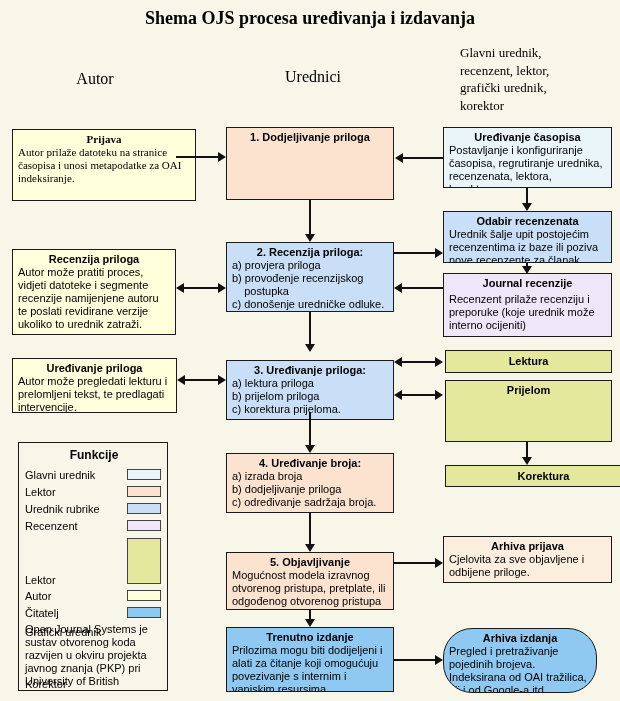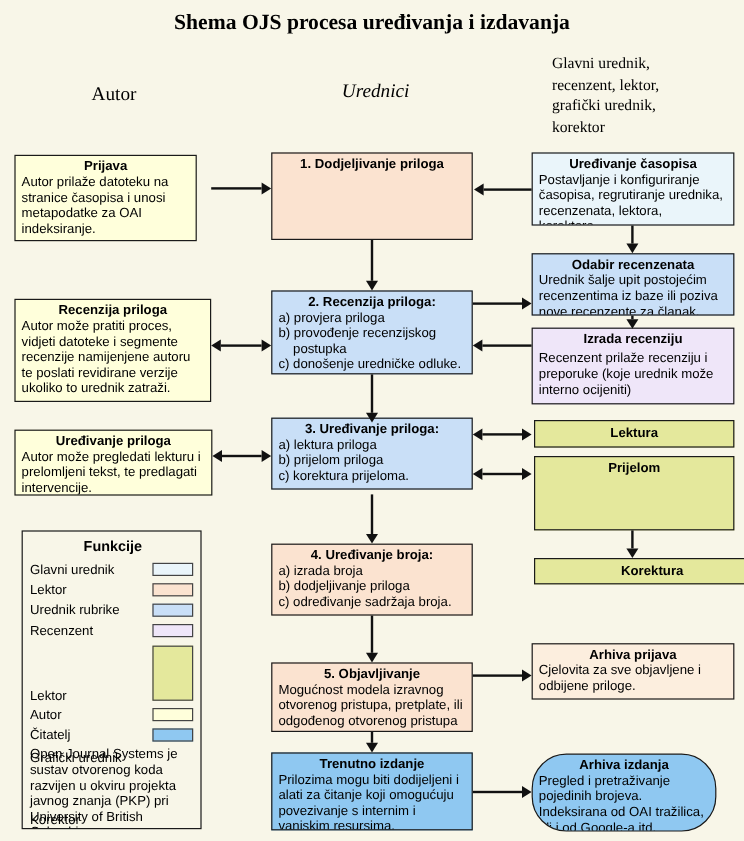--- a/index.html
+++ b/index.html
@@ -62,27 +62,27 @@
   .legend-note { margin-top:2px; line-height:13px; }
 </style>
 </head>
 <body>
 
 <div class="canvas">
 
   <div class="diagram-title">Shema OJS procesa uređivanja i izdavanja</div>
 
   <div class="col-header" style="left:40px; top:70px; width:110px; text-align:center;">Autor</div>
-  <div class="col-header" style="left:258px; top:68px; width:110px; text-align:center;font-style:italic;">Urednici</div>
+  <div class="col-header" style="left:258px; top:68px; width:110px; text-align:center;">Urednici</div>
   <div class="col-header small" style="left:460px; top:44px; width:152px;">Glavni urednik,
 recenzent, lektor,
 grafički urednik,
 korektor</div>
 
-  <div class="box" style="left: 12px; top: 129px; width: 152px; height: 72px; background: rgb(255, 255, 219);">
+  <div class="box" style="left: 12px; top: 129px; width: 184px; height: 72px; background: rgb(255, 255, 219); font-family: Liberation Serif, serif;">
     <div class="box-title">Prijava</div>
     <div class="box-body">Autor prilaže datoteku na stranice časopisa i unosi metapodatke za OAI indeksiranje.</div>
   </div>
 
   <div class="box" style="left: 12px; top: 249px; width: 164px; height: 86px; background: rgb(255, 255, 219);">
     <div class="box-title">Recenzija priloga</div>
     <div class="box-body">Autor može pratiti proces, vidjeti datoteke i segmente recenzije namijenjene autoru te poslati revidirane verzije ukoliko to urednik zatraži.</div>
   </div>
 
   <div class="box" style="left: 12px; top: 358px; width: 165px; height: 55px; background: rgb(255, 255, 219);">
@@ -95,21 +95,21 @@
   </div>
 
   <div class="box" style="left: 226px; top: 242px; width: 168px; height: 70px; background: rgb(201, 223, 247);">
     <div class="box-title">2. Recenzija priloga:</div>
     <div class="box-body">a) provjera priloga
 b) provođenje recenzijskog
     postupka
 c) donošenje uredničke odluke.</div>
   </div>
 
-  <div class="box" style="left: 226px; top: 348px; width: 168px; height: 60px; background: rgb(201, 223, 247);">
+  <div class="box" style="left: 226px; top: 360px; width: 168px; height: 60px; background: rgb(201, 223, 247);">
     <div class="box-title">3. Uređivanje priloga:</div>
     <div class="box-body">a) lektura priloga
 b) prijelom priloga
 c) korektura prijeloma.</div>
   </div>
 
   <div class="box" style="left: 226px; top: 453px; width: 168px; height: 60px; background: rgb(251, 227, 208);">
     <div class="box-title">4. Uređivanje broja:</div>
     <div class="box-body">a) izrada broja
 b) dodjeljivanje priloga
@@ -130,21 +130,21 @@
     <div class="box-title">Uređivanje časopisa</div>
     <div class="box-body">Postavljanje i konfiguriranje časopisa, regrutiranje urednika, recenzenata, lektora, korektora...</div>
   </div>
 
   <div class="box" style="left: 443px; top: 211px; width: 169px; height: 52px; background: rgb(201, 223, 247);">
     <div class="box-title">Odabir recenzenata</div>
     <div class="box-body">Urednik šalje upit postojećim recenzentima iz baze ili poziva nove recenzente za članak.</div>
   </div>
 
   <div class="box" style="left: 443px; top: 273px; width: 169px; height: 64px; background: rgb(239, 230, 249);">
-    <div class="box-title">Izrada recenziju</div>
+    <div class="box-title">Journal recenzije</div>
     <div class="box-body gap">Recenzent prilaže recenziju i preporuke (koje urednik može interno ocijeniti)</div>
   </div>
 
   <div class="box title-only" style="left: 445px; top: 350px; width: 167px; height: 23px; background: rgb(228, 232, 156);">
     <div class="box-title">Lektura</div>
   </div>
 
   <div class="box" style="left: 445px; top: 380px; width: 167px; height: 62px; background: rgb(228, 232, 156);">
     <div class="box-title">Prijelom</div>
   </div>

